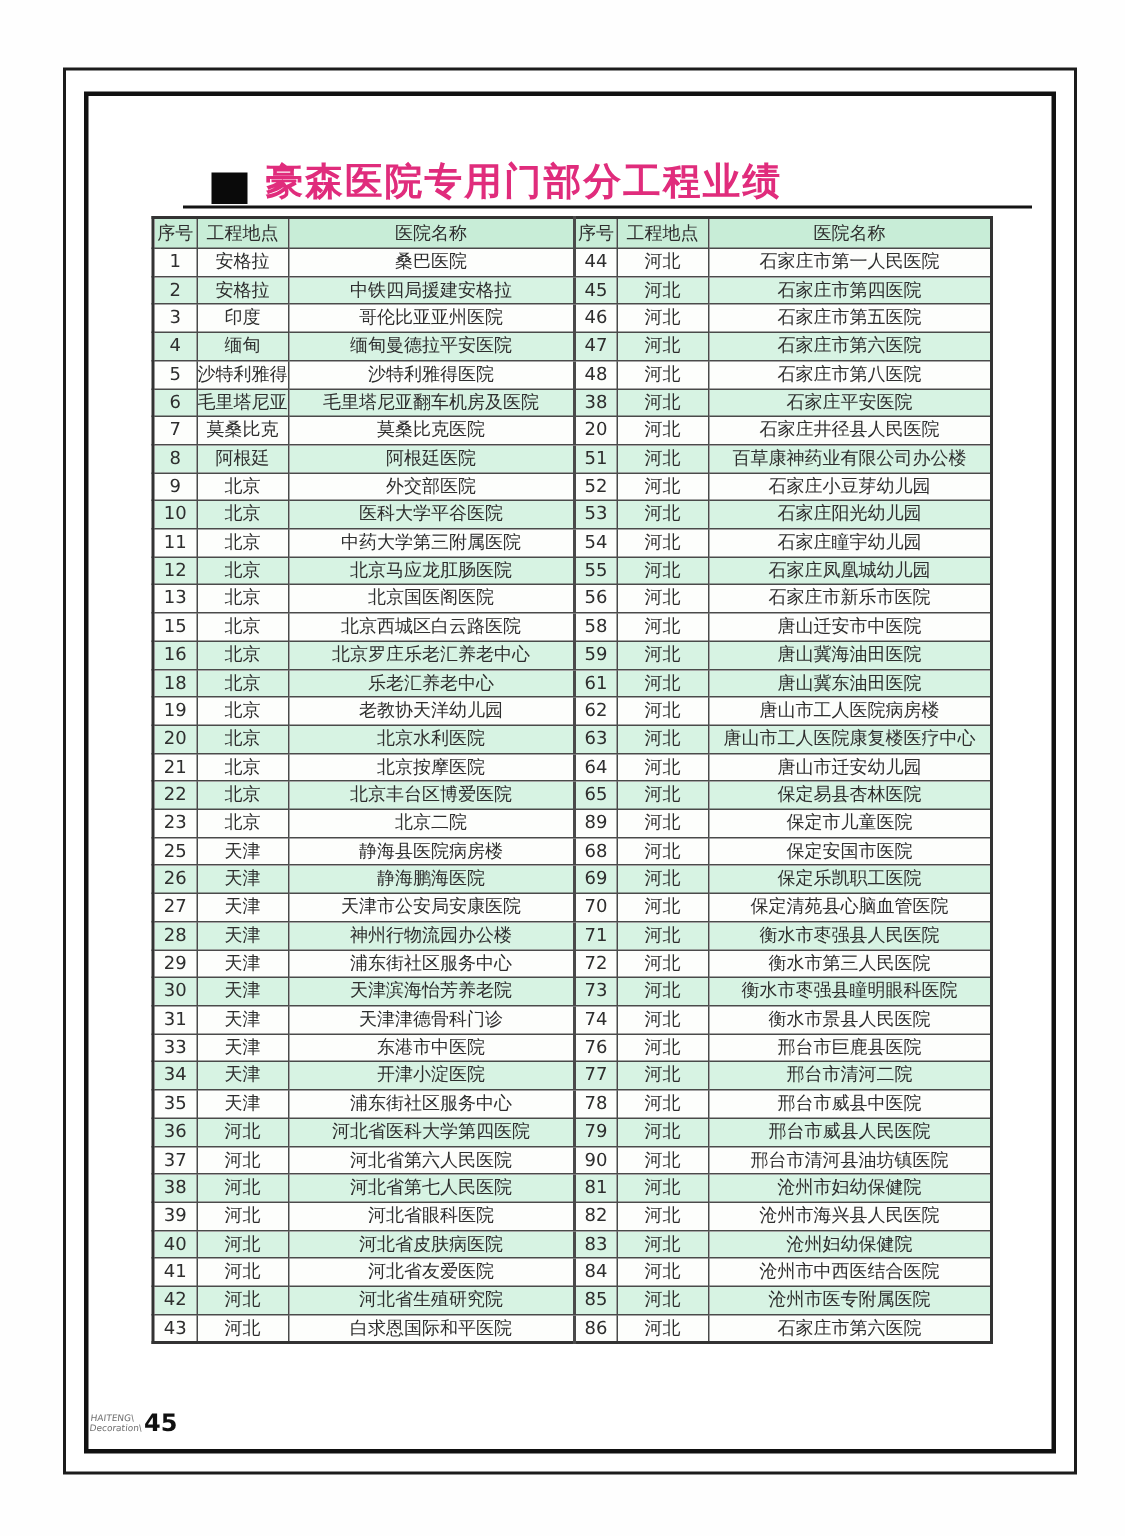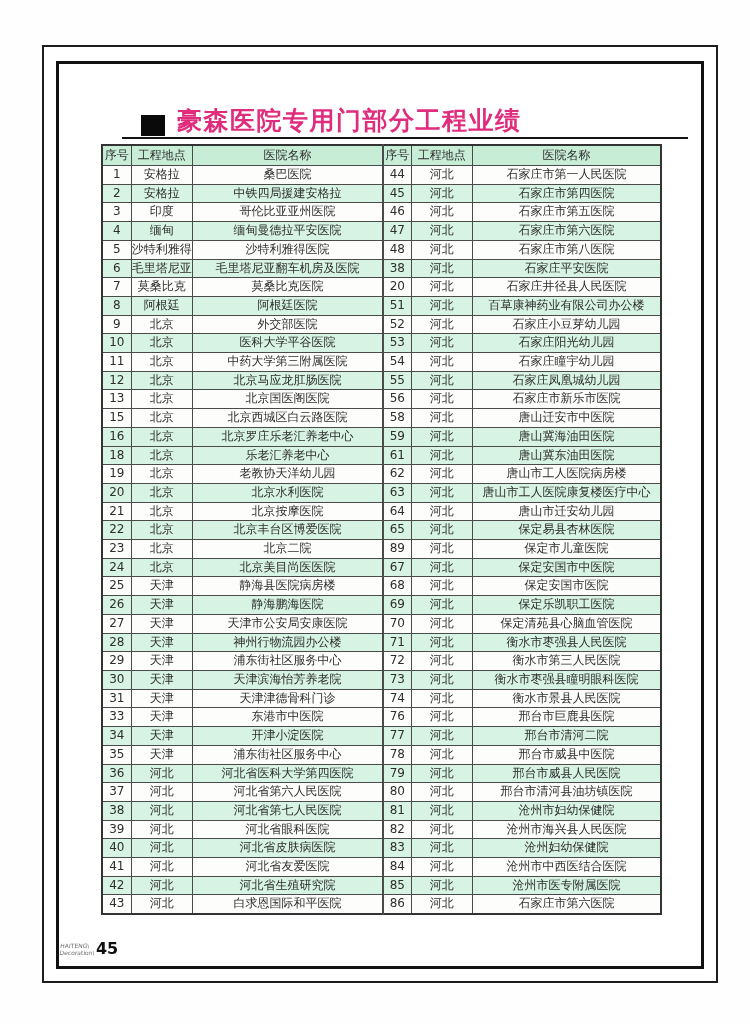--- a/index.html
+++ b/index.html
@@ -248,28 +248,20 @@
         <td>保定易县杏林医院</td>
       </tr>
       <tr>
         <td>23</td>
         <td>北京</td>
         <td>北京二院</td>
         <td class="half-divider">89</td>
         <td>河北</td>
         <td>保定市儿童医院</td>
       </tr>
-      <tr class="green">
-        <td>24</td>
-        <td>北京</td>
-        <td>北京美目尚医医院</td>
-        <td class="half-divider">67</td>
-        <td>河北</td>
-        <td>保定安国市中医院</td>
-      </tr>
       <tr>
         <td>25</td>
         <td>天津</td>
         <td>静海县医院病房楼</td>
         <td class="half-divider">68</td>
         <td>河北</td>
         <td>保定安国市医院</td>
       </tr>
       <tr class="green">
         <td>26</td>
@@ -348,21 +340,21 @@
         <td>河北</td>
         <td>河北省医科大学第四医院</td>
         <td class="half-divider">79</td>
         <td>河北</td>
         <td>邢台市威县人民医院</td>
       </tr>
       <tr>
         <td>37</td>
         <td>河北</td>
         <td>河北省第六人民医院</td>
-        <td class="half-divider">80</td>
+        <td class="half-divider">90</td>
         <td>河北</td>
         <td>邢台市清河县油坊镇医院</td>
       </tr>
       <tr class="green">
         <td>38</td>
         <td>河北</td>
         <td>河北省第七人民医院</td>
         <td class="half-divider">81</td>
         <td>河北</td>
         <td>沧州市妇幼保健院</td>

